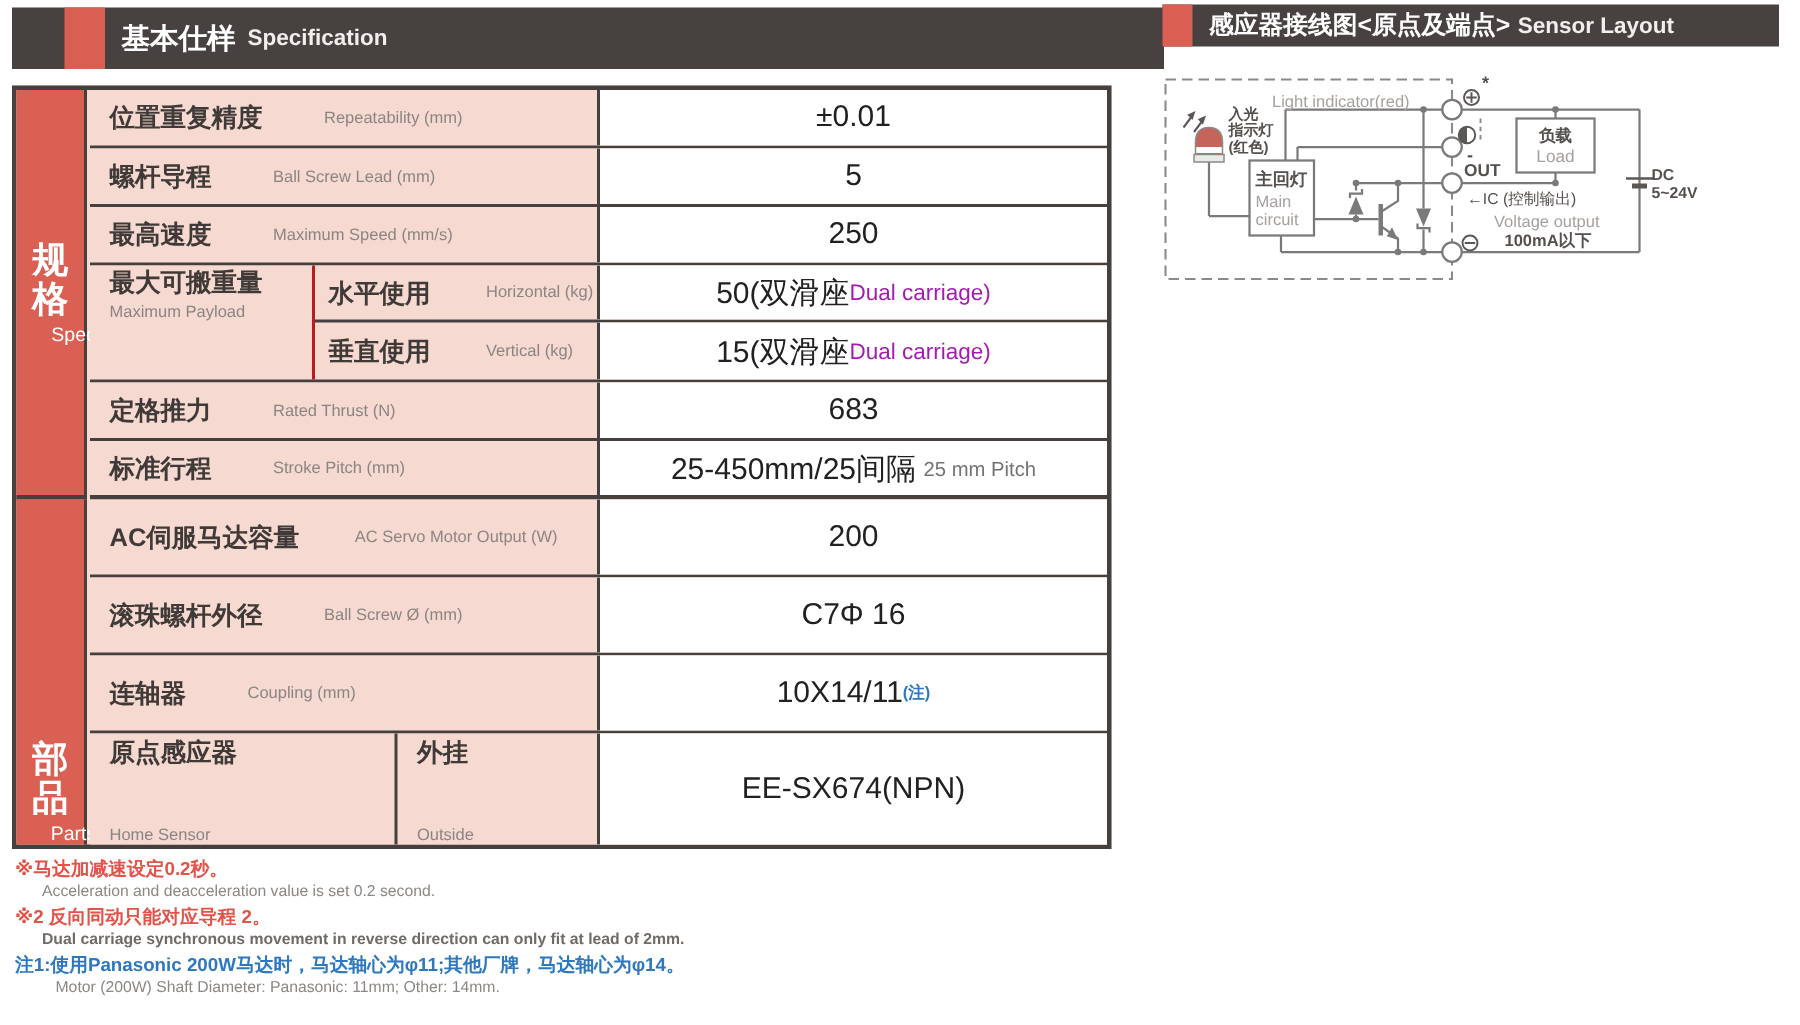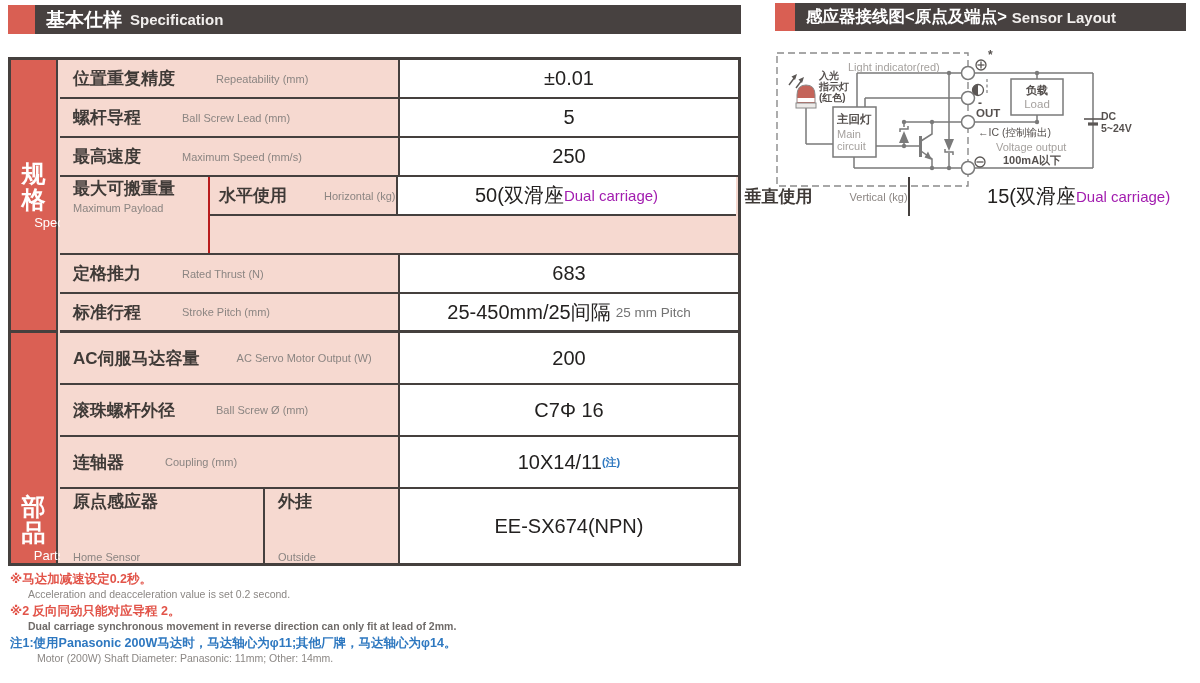--- a/index.html
+++ b/index.html
@@ -6,21 +6,21 @@
   body{
     width:1200px;height:683px;position:relative;background:#fff;
     font-family:"Liberation Sans","DejaVu Sans",sans-serif;
     -webkit-font-smoothing:antialiased;overflow:hidden;
   }
   
   .hdr{position:absolute;display:flex;align-items:center;background:#474140;}
   .hdr .sq{flex:0 0 auto;height:100%;background:#d95f53;}
   .hdr .t-zh{color:#fff;font-weight:bold;margin-left:11px;white-space:nowrap;}
   .hdr .t-en{color:#f1eeec;font-weight:bold;margin-left:8px;white-space:nowrap;}
-  #spec-header{left:8px;top:5px;width:733px;height:29px;}
+  #spec-header{left:8px;top:5px;width:733px;height:41px;padding-left:35px;}
   #spec-header .sq{width:27px;}
   #spec-header .t-zh{font-size:19px;}
   #spec-header .t-en{font-size:15px;}
   #sensor-header{left:775px;top:3px;width:411px;height:28px;}
   #sensor-header .sq{width:20px;}
   #sensor-header .t-zh{font-size:16.5px;}
   #sensor-header .t-en{font-size:15px;margin-left:5px;}
 
   
   #spec-table{
@@ -53,21 +53,21 @@
   .val sup{font-size:11px;color:#2e78c0;font-weight:bold;vertical-align:super;line-height:0;}
   .h39{height:39px;flex:0 0 39px;}
   .h52{height:52px;flex:0 0 52px;}
   .sectionend{border-bottom-width:3px;}
   
   #row-payload{height:78px;flex:0 0 78px;padding:0;}
   #row-payload .left{flex:0 0 150px;box-sizing:border-box;border-right:2px solid #b91c1c;
     display:flex;flex-direction:column;padding-left:13px;}
   #row-payload .left .zh{font-size:17px;font-weight:bold;color:#3f3a37;}
   #row-payload .left .en{font-size:11px;color:#8b8582;margin-top:2px;}
-  #row-payload .right{flex:1;display:flex;flex-direction:row;min-width:0;}
+  #row-payload .right{flex:1;display:flex;flex-direction:column;min-width:0;}
   #row-payload .subrow{display:flex;box-sizing:border-box;height:39px;}
   #row-payload .subrow:first-child{border-bottom:2px solid #45403e;}
   #row-payload .subrow .lab{padding-left:9px;}
   
   #row-home{flex:1;}
   #row-home .left{flex:0 0 205px;box-sizing:border-box;border-right:2px solid #45403e;}
   #row-home .mid{flex:1;min-width:0;}
 
   
   #notes{position:absolute;left:10px;top:572px;width:740px;}

